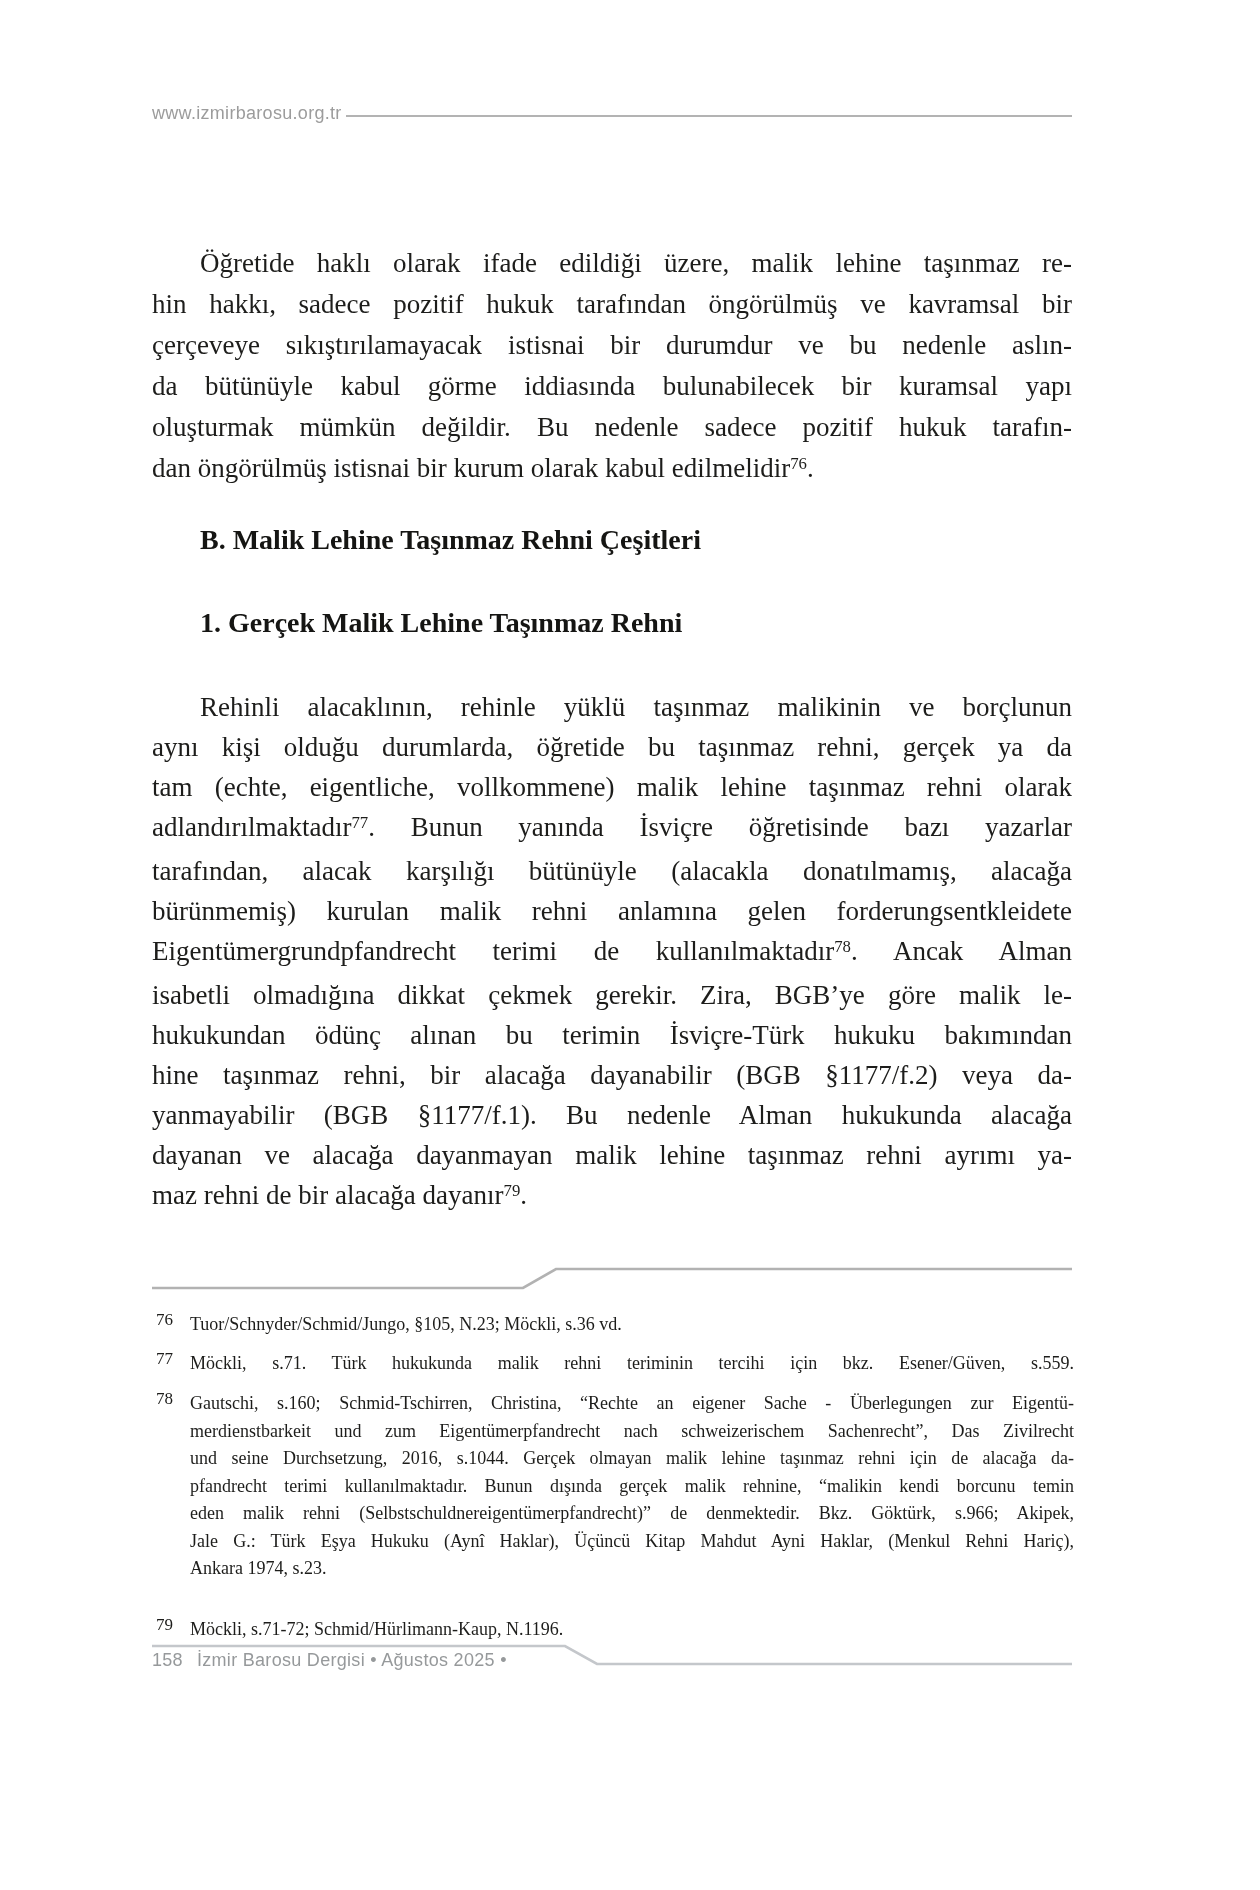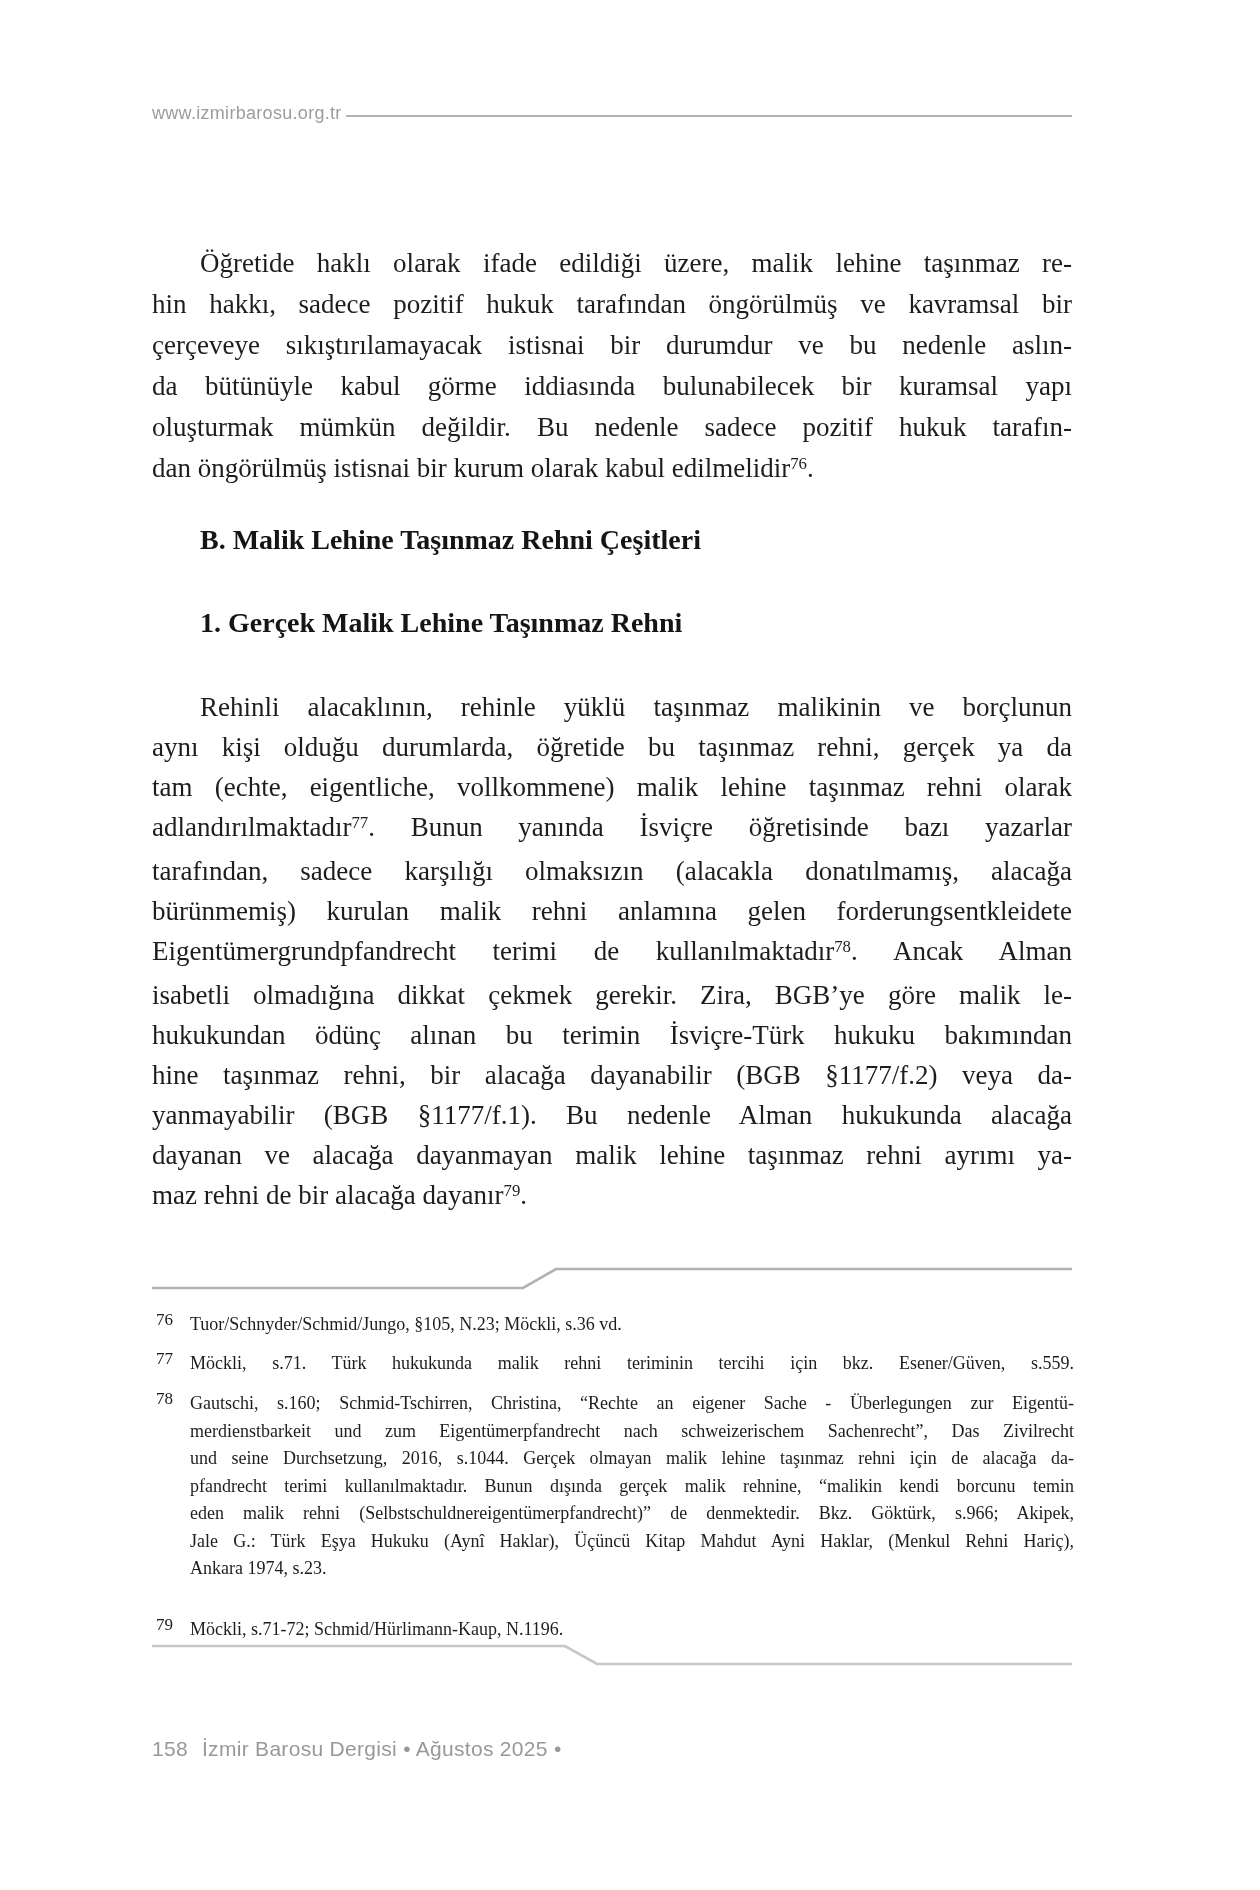--- a/index.html
+++ b/index.html
@@ -43,23 +43,23 @@
   }
   .footnote .fn-num{
     position:absolute;left:4px;top:-5px;font-size:17px;
   }
   .fn76{top:1311px;}
   .fn77{top:1350px;}
   .fn78{top:1390px;}
   .fn79{top:1616px;}
   
   .footer-text{
-    position:absolute;left:152px;top:1737px;
+    position:absolute;left:152px;top:1650px;
     font-family:"Liberation Sans", sans-serif;
-    font-size:21px;color:#96999b;letter-spacing:.3px;
+    font-size:18px;color:#96999b;letter-spacing:.3px;
     white-space:nowrap;
   }
   .footer-text .pageno{margin-right:14px;}
 </style>
 </head>
 <body>
 
 <div class="page">
 
   <div class="header">
@@ -77,21 +77,21 @@
     </div>
 
   <div class="heading hB">B. Malik Lehine Taşınmaz Rehni Çeşitleri</div>
   <div class="heading h1">1. Gerçek Malik Lehine Taşınmaz Rehni</div>
 
   <div class="textblock p2">
       <div class="tline just ind"><span>Rehinli alacaklının, rehinle yüklü taşınmaz malikinin ve borçlunun</span></div>
       <div class="tline just"><span>aynı kişi olduğu durumlarda, öğretide bu taşınmaz rehni, gerçek ya da</span></div>
       <div class="tline just"><span>tam (</span><span class="it">echte, eigentliche, vollkommene</span><span>) malik lehine taşınmaz rehni olarak</span></div>
       <div class="tline just"><span>adlandırılmaktadır</span><span class="sup">77</span><span>. Bunun yanında İsviçre öğretisinde bazı yazarlar</span></div>
-      <div class="tline just"><span>tarafından, sadece karşılığı olmaksızın (alacakla donatılmamış, alacağa</span></div>
+      <div class="tline just"><span>tarafından, alacak karşılığı bütünüyle (alacakla donatılmamış, alacağa</span></div>
       <div class="tline just"><span>bürünmemiş) kurulan malik rehni anlamına gelen </span><span class="it">forderungsentkleidete</span></div>
       <div class="tline just"><span class="it">Eigentümergrundpfandrecht</span><span> terimi de kullanılmaktadır</span><span class="sup">78</span><span>. Ancak Alman</span></div>
       <div class="tline just"><span>isabetli olmadığına dikkat çekmek gerekir. Zira, BGB’ye göre malik le-</span></div>
       <div class="tline just"><span>hukukundan ödünç alınan bu terimin İsviçre-Türk hukuku bakımından</span></div>
       <div class="tline just"><span>hine taşınmaz rehni, bir alacağa dayanabilir (BGB §1177/f.2) veya da-</span></div>
       <div class="tline just"><span>yanmayabilir (BGB §1177/f.1). Bu nedenle Alman hukukunda alacağa</span></div>
       <div class="tline just"><span>dayanan ve alacağa dayanmayan malik lehine taşınmaz rehni ayrımı ya-</span></div>
       <div class="tline"><span>maz rehni de bir alacağa dayanır</span><span class="sup">79</span><span>.</span></div>
     </div>
 

